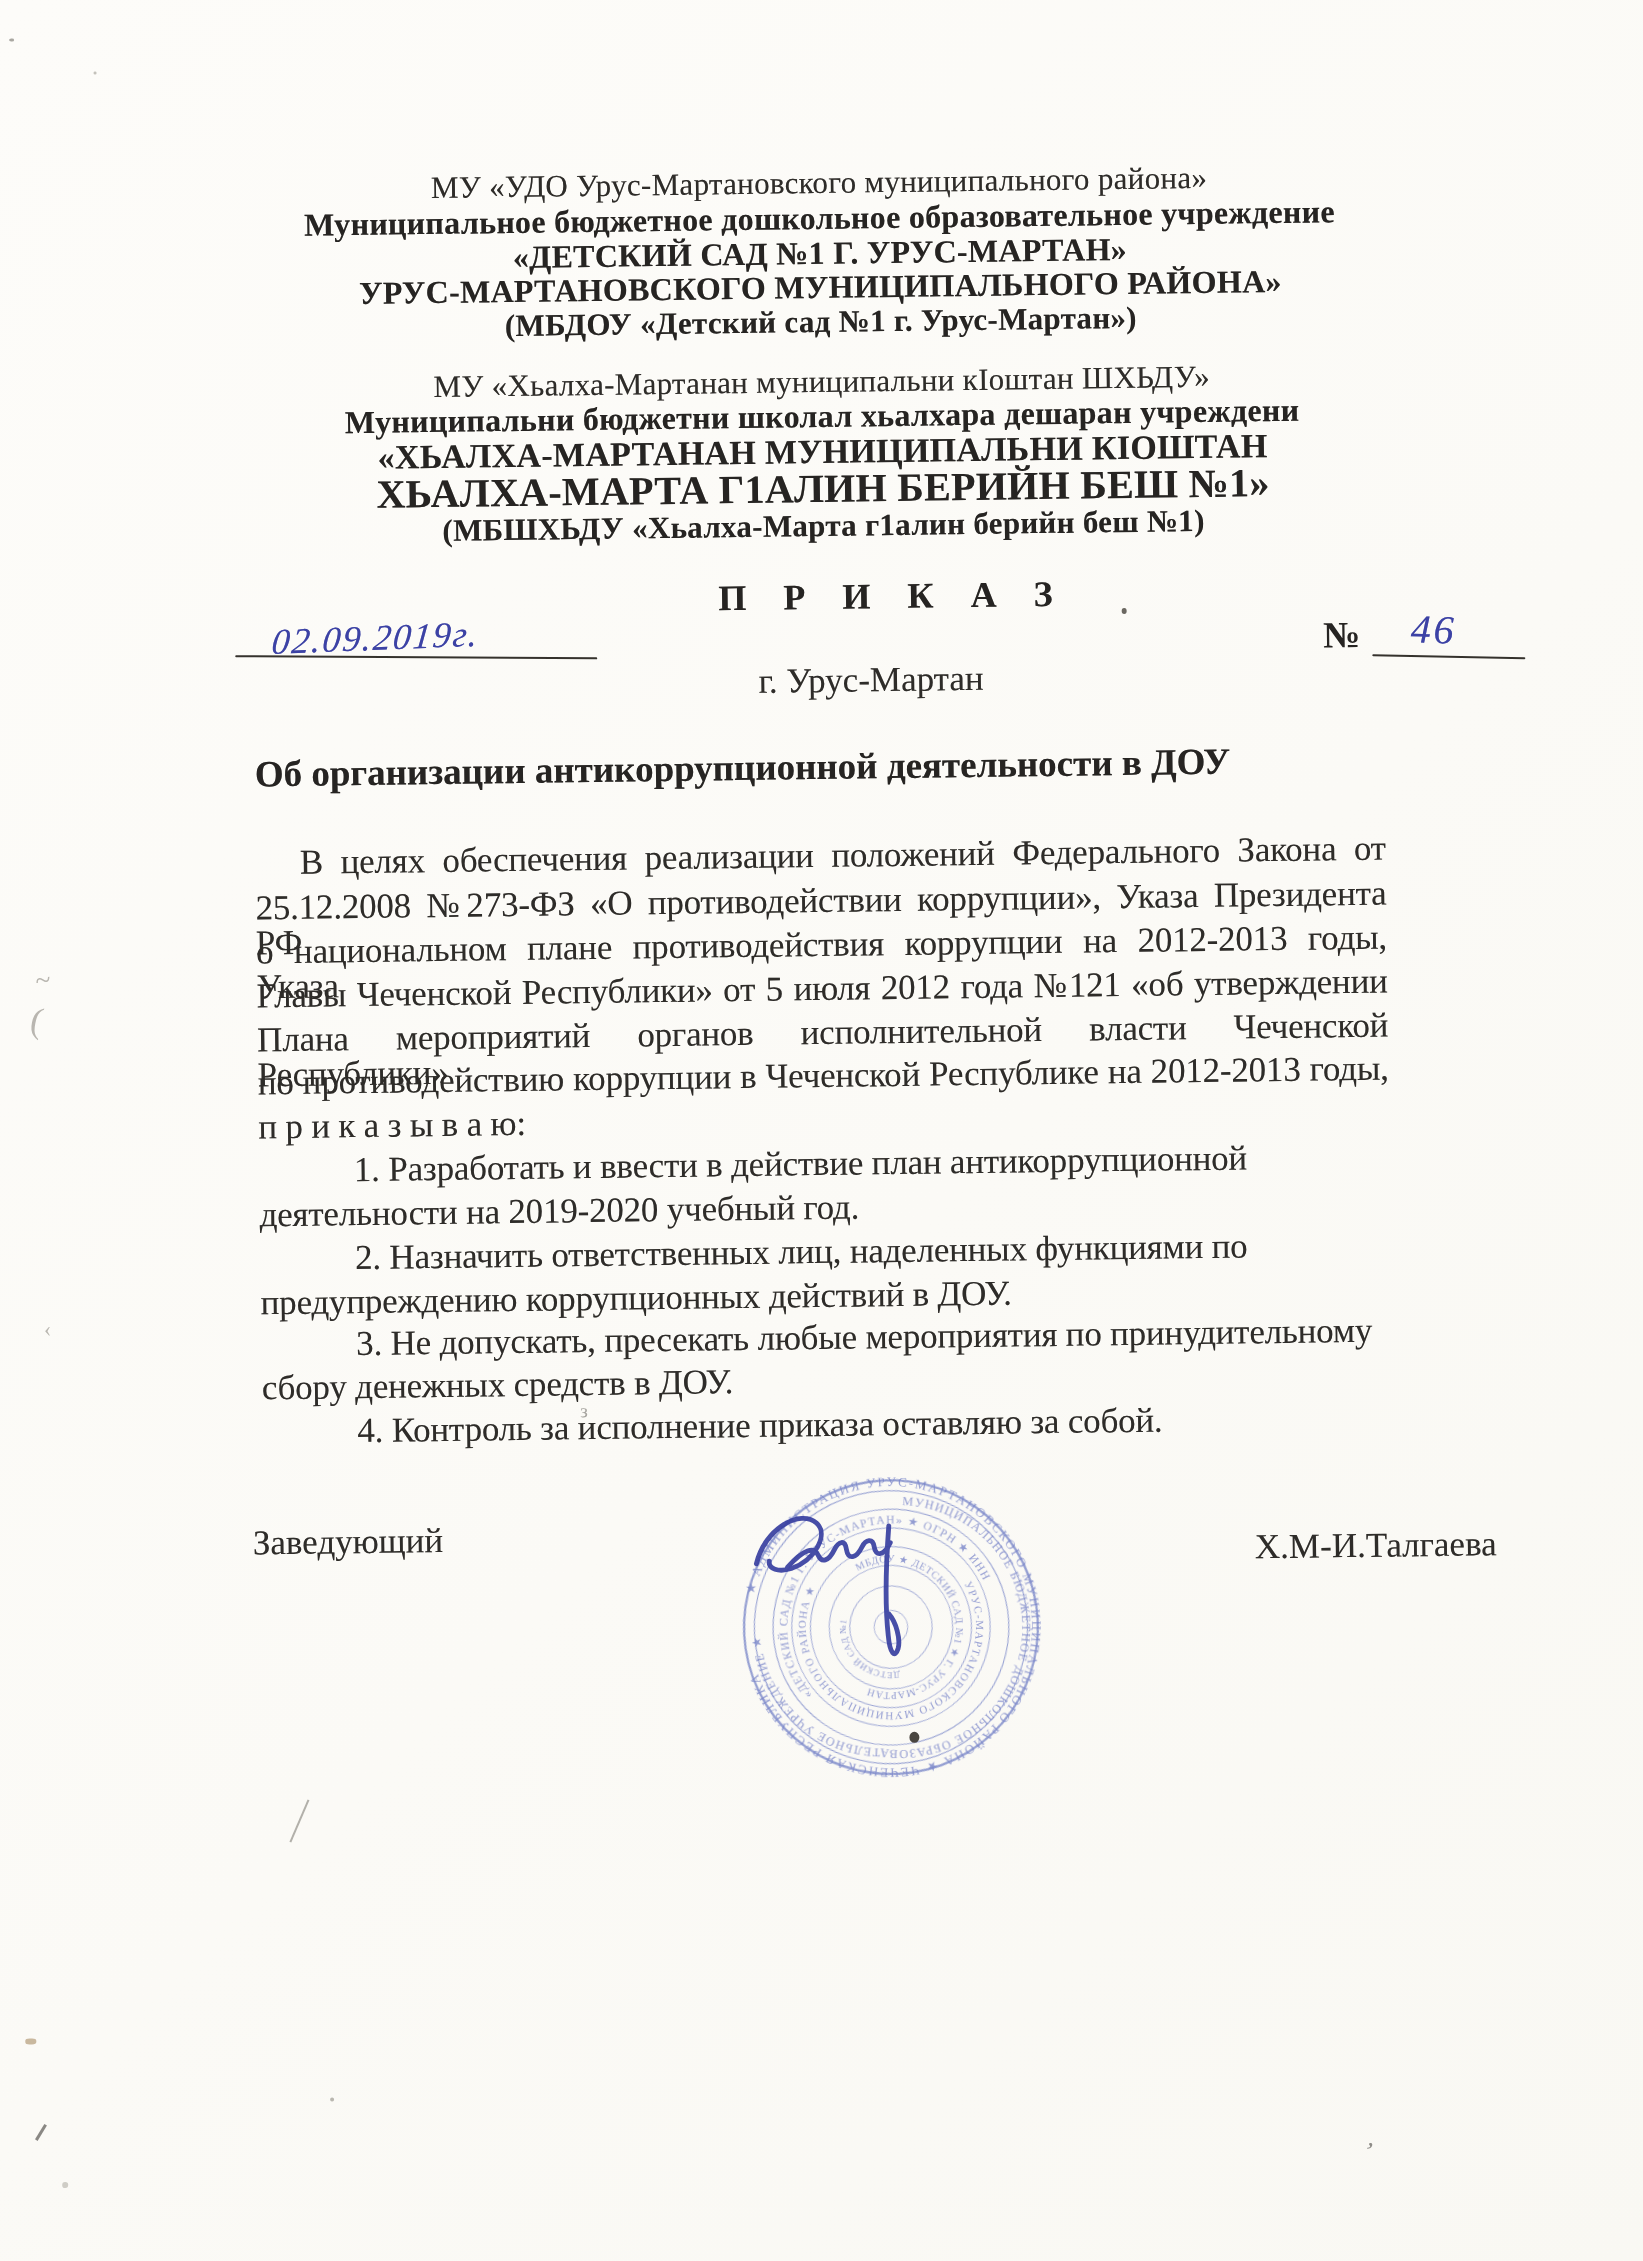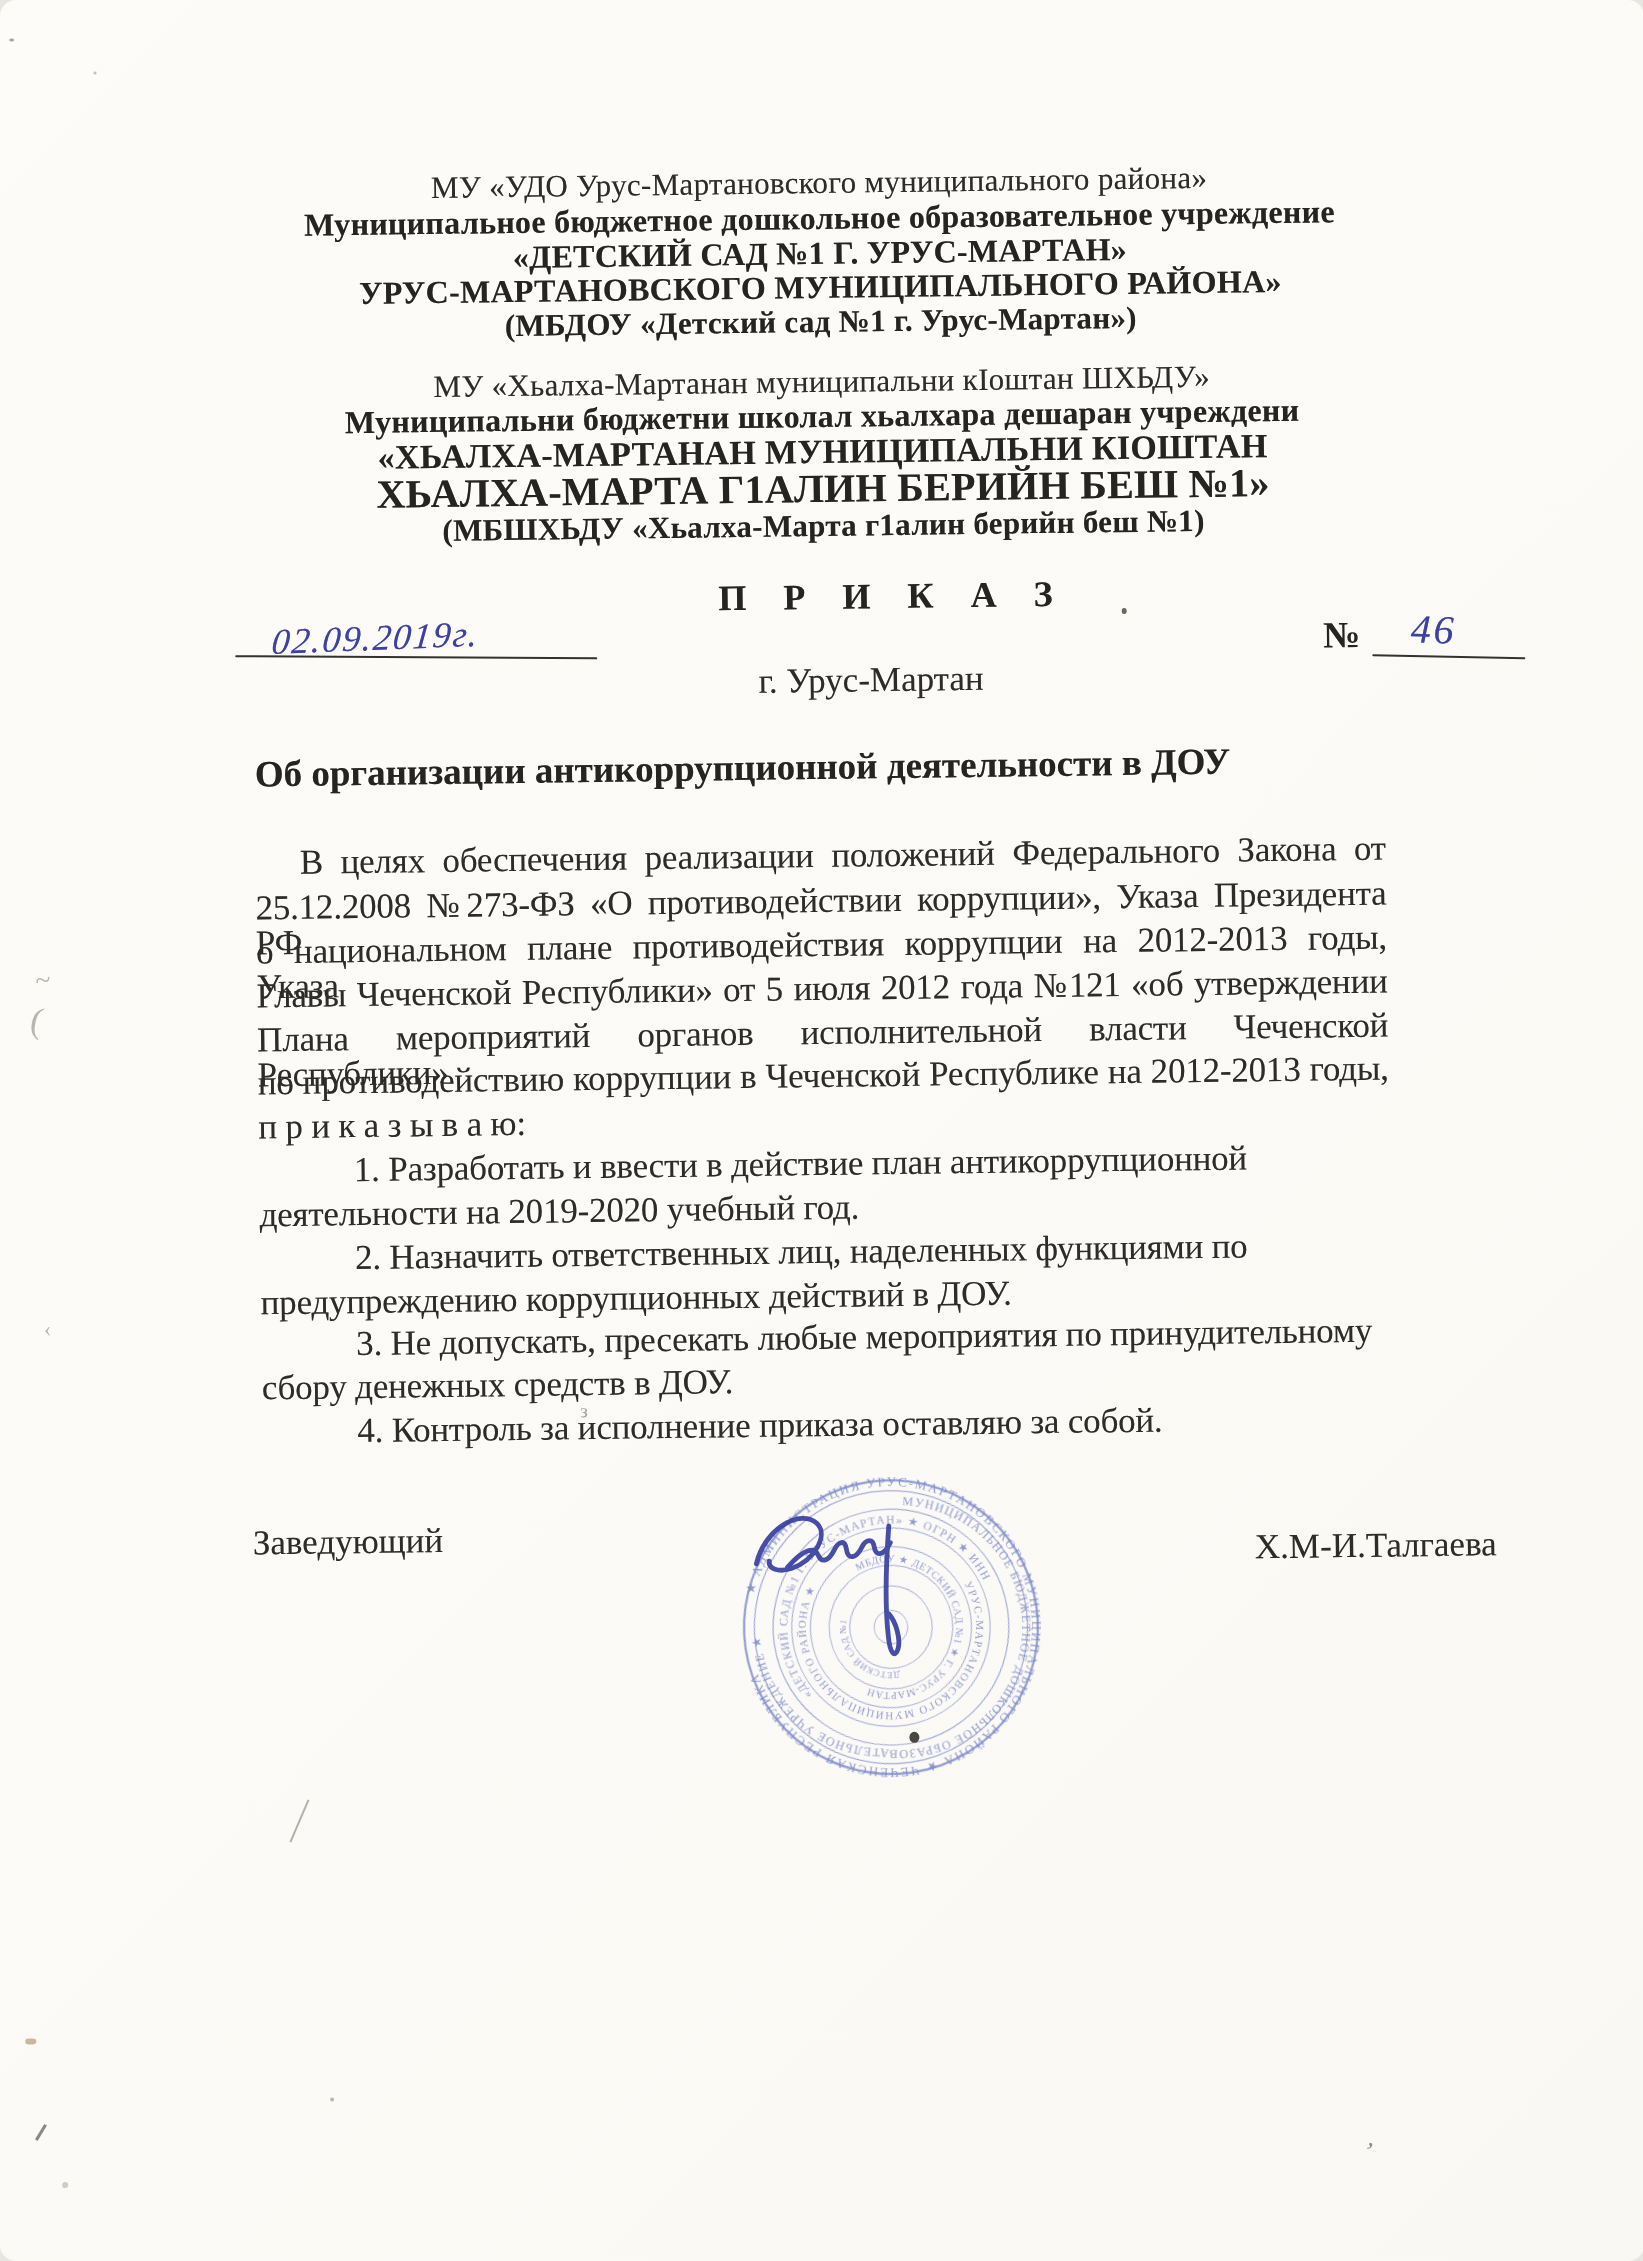--- a/index.html
+++ b/index.html
@@ -3,21 +3,20 @@
 <meta charset="utf-8">
 <style>
   html,body{margin:0;padding:0;background:#e8e6e1;}
   .page{
     position:relative;
     width:1644px;height:2261px;
     background:linear-gradient(135deg,#fdfcf9 0%,#fbfaf6 55%,#f9f8f3 100%);
     overflow:hidden;
     font-family:"Liberation Serif", serif;
     color:#2e2c29;
-    border-radius:16px;
   }
   .content{
     position:absolute;left:0;top:0;width:100%;height:100%;
     transform:rotate(-0.75deg);
     transform-origin:822px 1096px;
   }
   .hl{position:absolute;left:0;width:1644px;text-align:center;transform:translateX(9px);
       white-space:nowrap;letter-spacing:0.3px;text-shadow:0 0 0.6px rgba(40,38,35,.4);}
   .b{font-weight:bold;color:#262422;}
   .bl{position:absolute;font-size:35px;letter-spacing:-0.2px;line-height:1;white-space:nowrap;

